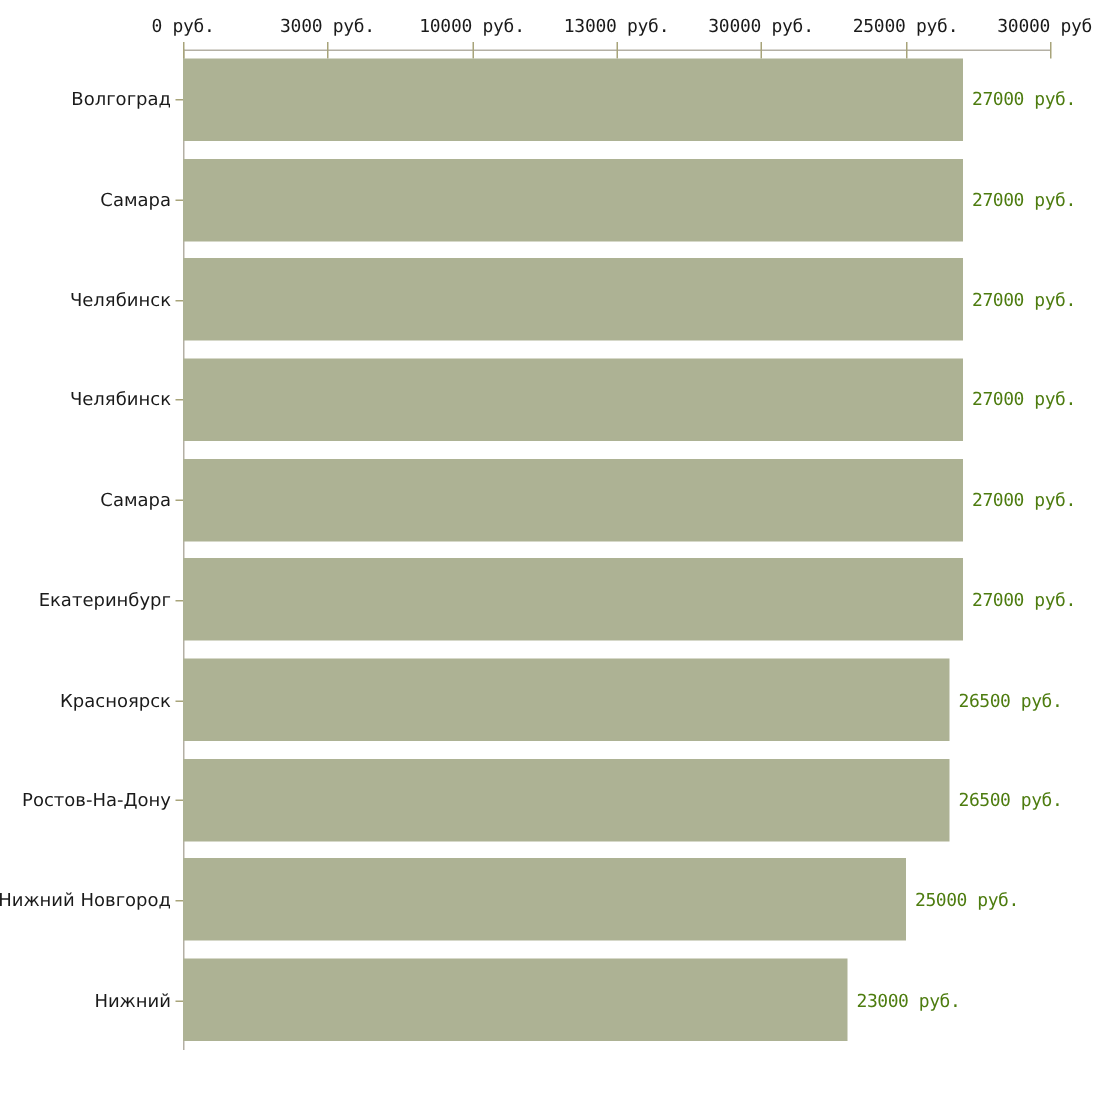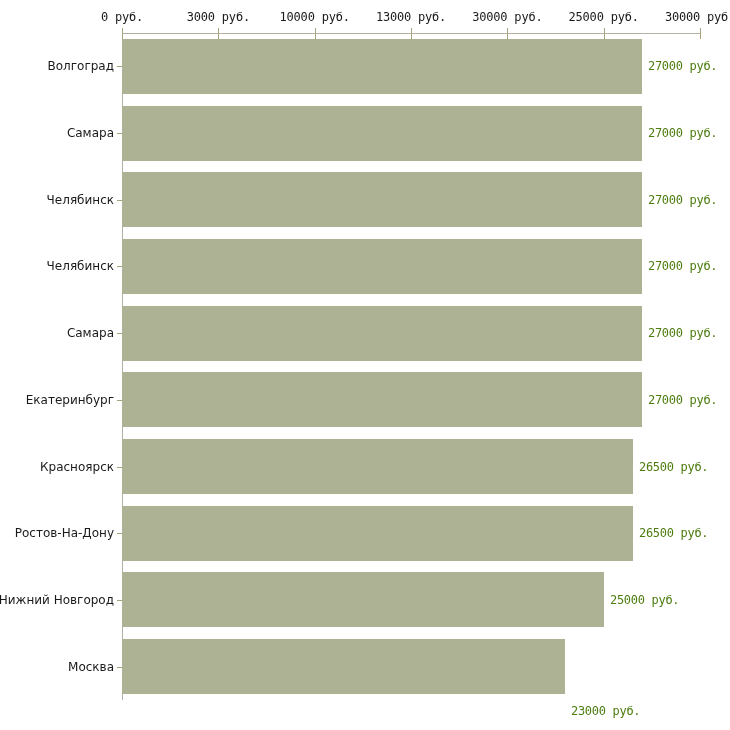--- a/index.html
+++ b/index.html
@@ -158,21 +158,21 @@
       <div class="cat-label-wrap" style="top: 466.55px;">
         <div class="cat-label">Красноярск</div>
       </div>
       <div class="cat-label-wrap" style="top: 533.25px;">
         <div class="cat-label">Ростов-На-Дону</div>
       </div>
       <div class="cat-label-wrap" style="top: 599.95px;">
         <div class="cat-label">Нижний Новгород</div>
       </div>
       <div class="cat-label-wrap" style="top: 666.65px;">
-        <div class="cat-label">Москва</div>
+        <div class="cat-label">Нижний</div>
       </div>
     </div>
   <div id="bars-layer">
       <div class="bar" title="Волгоград 27000 руб." style="left: 122px; top: 39px; width: 520px; height: 55px; background: rgb(173, 178, 148);"></div>
       <div class="bar" title="Пермь 27000 руб." style="left: 122px; top: 106px; width: 520px; height: 55px; background: rgb(173, 178, 148);"></div>
       <div class="bar" title="Красноярск 27000 руб." style="left: 122px; top: 172px; width: 520px; height: 55px; background: rgb(173, 178, 148);"></div>
       <div class="bar" title="Челябинск 27000 руб." style="left: 122px; top: 239px; width: 520px; height: 55px; background: rgb(173, 178, 148);"></div>
       <div class="bar" title="Самара 27000 руб." style="left: 122px; top: 306px; width: 520px; height: 55px; background: rgb(173, 178, 148);"></div>
       <div class="bar" title="Екатеринбург 27000 руб." style="left: 122px; top: 372px; width: 520px; height: 55px; background: rgb(173, 178, 148);"></div>
       <div class="bar" title="Новосибирск 26500 руб." style="left: 122px; top: 439px; width: 511px; height: 55px; background: rgb(173, 178, 148);"></div>
@@ -183,16 +183,16 @@
   <div id="values-layer">
       <div class="bar-value" style="left: 648px; top: 66.35px;">27000 руб.</div>
       <div class="bar-value" style="left: 648px; top: 133.05px;">27000 руб.</div>
       <div class="bar-value" style="left: 648px; top: 199.75px;">27000 руб.</div>
       <div class="bar-value" style="left: 648px; top: 266.45px;">27000 руб.</div>
       <div class="bar-value" style="left: 648px; top: 333.15px;">27000 руб.</div>
       <div class="bar-value" style="left: 648px; top: 399.85px;">27000 руб.</div>
       <div class="bar-value" style="left: 639px; top: 466.55px;">26500 руб.</div>
       <div class="bar-value" style="left: 639px; top: 533.25px;">26500 руб.</div>
       <div class="bar-value" style="left: 610px; top: 599.95px;">25000 руб.</div>
-      <div class="bar-value" style="left: 571px; top: 666.65px; margin-top: 44px;">23000 руб.</div>
+      <div class="bar-value" style="left: 571px; top: 666.65px;">23000 руб.</div>
     </div>
 
 </div>
 
 </body></html>

